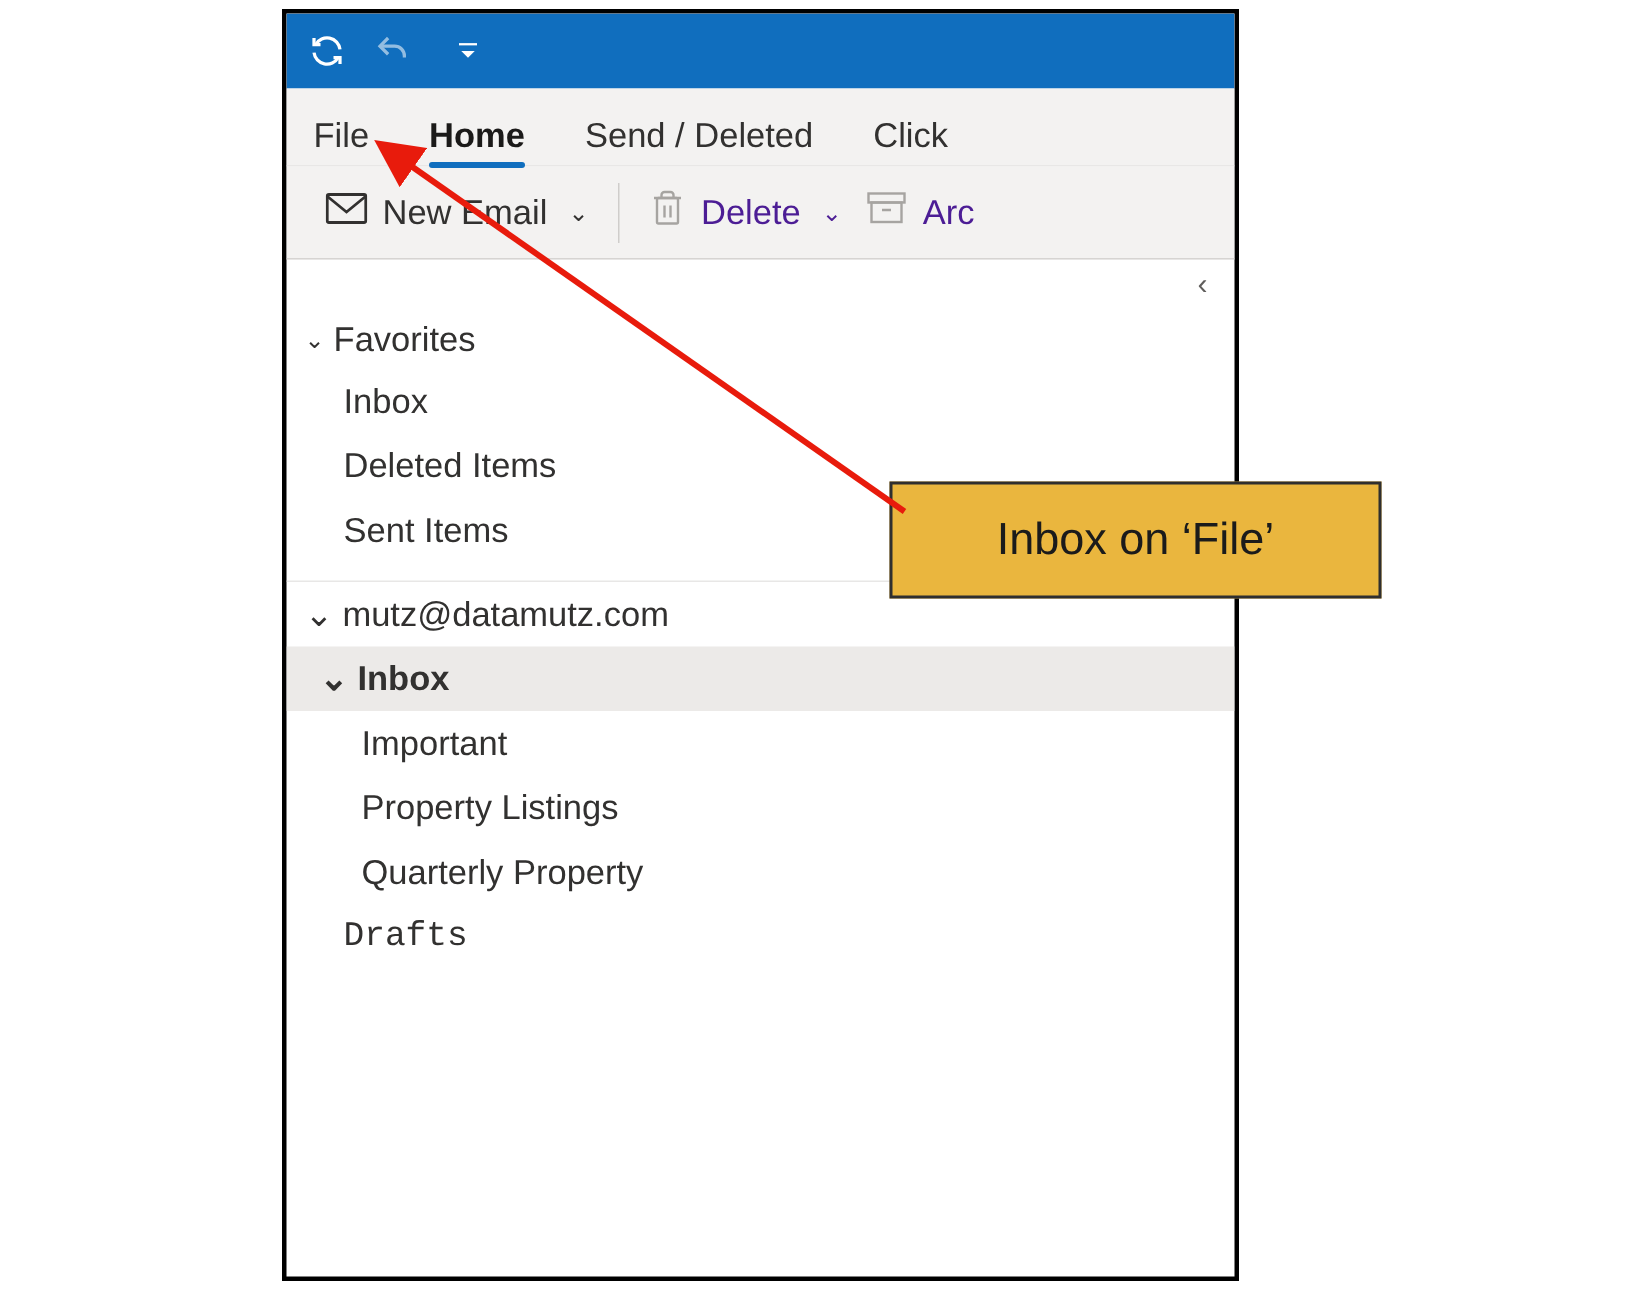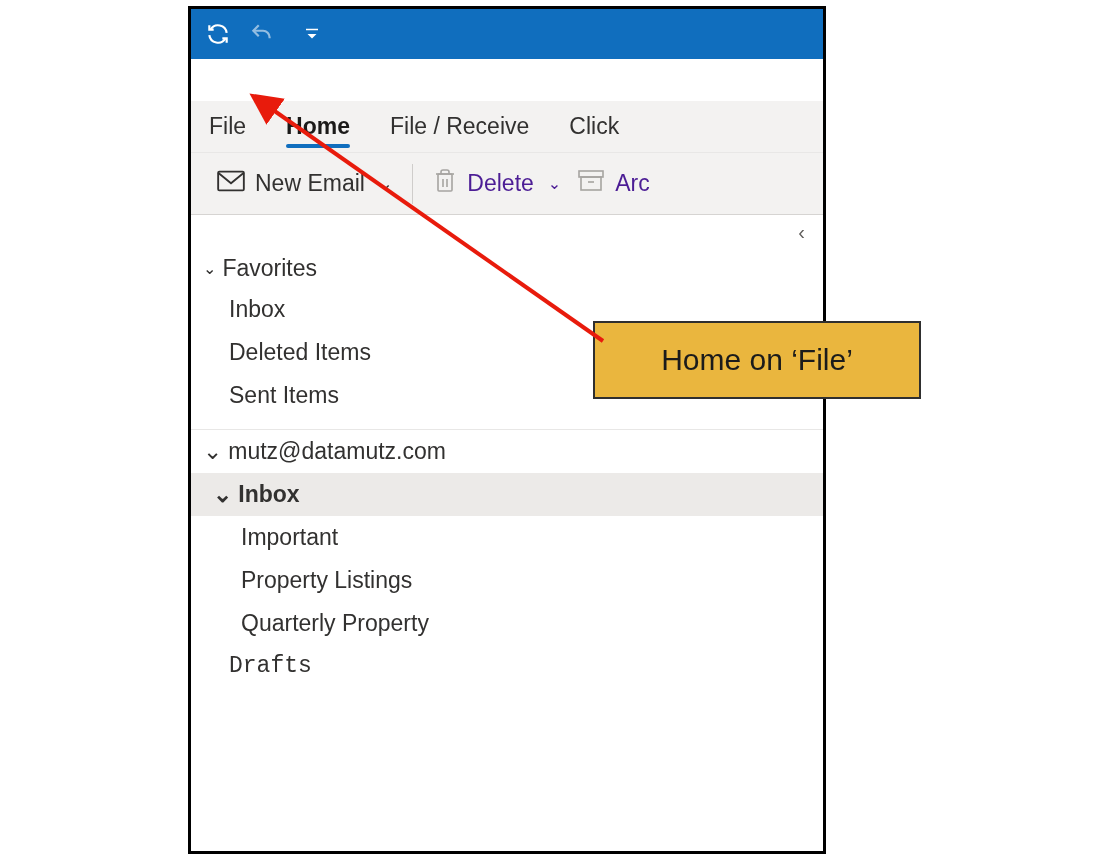--- a/index.html
+++ b/index.html
@@ -30,27 +30,26 @@
     padding-left: 14px;
     gap: 18px;
   }
   .title-bar .qat-btn { color: #fff; display: flex; align-items:center; justify-content:center; }
   .qat-undo { opacity: 0.55; }
   
   .ribbon-tabs {
     height: 52px;
     background: #f3f2f1;
     display: flex;
-    align-items: center;
+    align-items: flex-end;
     padding-left: 16px;
     gap: 36px;
     font-size: 23px;
     color: #323130;
     border-bottom: 1px solid #e8e7e6;
-    margin-top: 42px;
   }
   .ribbon-tab { position: relative; padding: 6px 2px; cursor: default; }
   .ribbon-tab.active { font-weight: 700; color: #1b1a19; }
   .ribbon-tab.active::after {
     content: "";
     position: absolute;
     left: 2px; right: 2px; bottom: -2px;
     height: 4px;
     background: #106ebe;
     border-radius: 2px;
@@ -163,21 +162,21 @@
       <svg width="18" height="18" viewBox="0 0 24 24" style="fill:#fff;">
         <rect x="4" y="5" width="16" height="2"></rect>
         <path d="M6 12l6 6 6-6z"></path>
       </svg>
     </span>
   </div>
 
   <div class="ribbon-tabs">
     <div class="ribbon-tab">File</div>
     <div class="ribbon-tab active">Home</div>
-    <div class="ribbon-tab">File / Receive</div>
+    <div class="ribbon-tab">Send / Deleted</div>
     <div class="ribbon-tab">Click</div>
   </div>
 
   <div class="ribbon-row">
     <div class="cmd">
       <span>
         <svg width="28" height="22" viewBox="0 0 24 18" class="icon-stroke" style="stroke:#323130;">
           <rect x="1" y="1" width="22" height="16" rx="1"></rect>
           <polyline points="1,2 12,11 23,2"></polyline>
         </svg>
@@ -233,21 +232,21 @@
       <span>Inbox</span>
     </div>
     <div class="subfolder">Important</div>
     <div class="subfolder">Property Listings</div>
     <div class="subfolder">Quarterly Property</div>
     <div class="drafts-row">Drafts</div>
   </div>
 </div>
 
 <div class="callout-box">
-  <span>Home on ‘File’</span>
+  <span>Inbox on ‘File’</span>
 </div>
 
 <svg class="arrow-svg" viewBox="0 0 750 500">
   <defs>
     <marker id="arrowhead" markerWidth="8" markerHeight="8" refX="6" refY="4" orient="auto">
       <polygon points="0 0, 8 4, 0 8" fill="#e81b0c"></polygon>
     </marker>
   </defs>
   <line x1="415" y1="335" x2="68" y2="92" stroke="#e81b0c" stroke-width="4" marker-end="url(#arrowhead)"></line>
 </svg>

